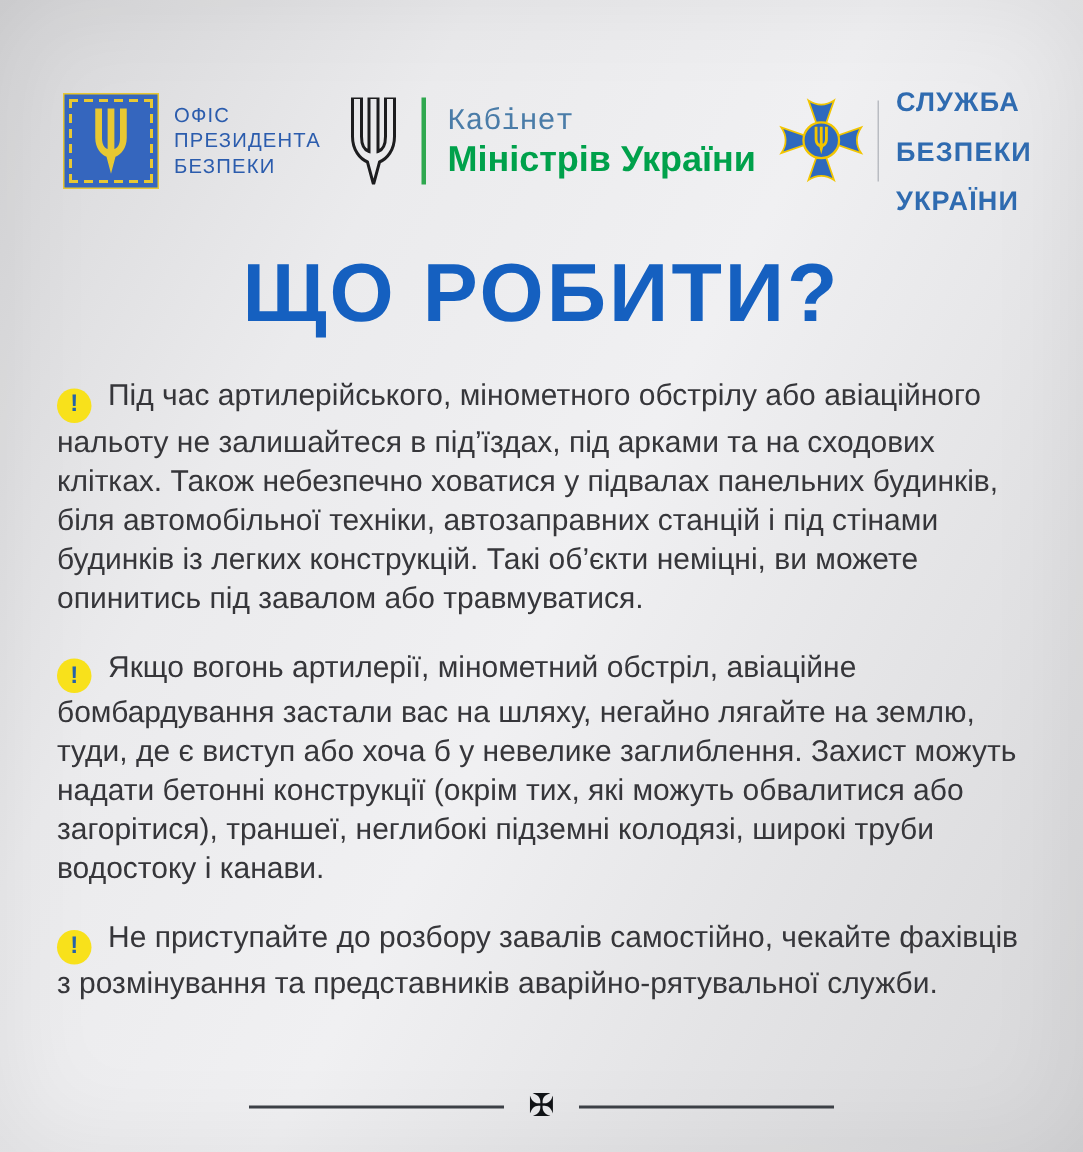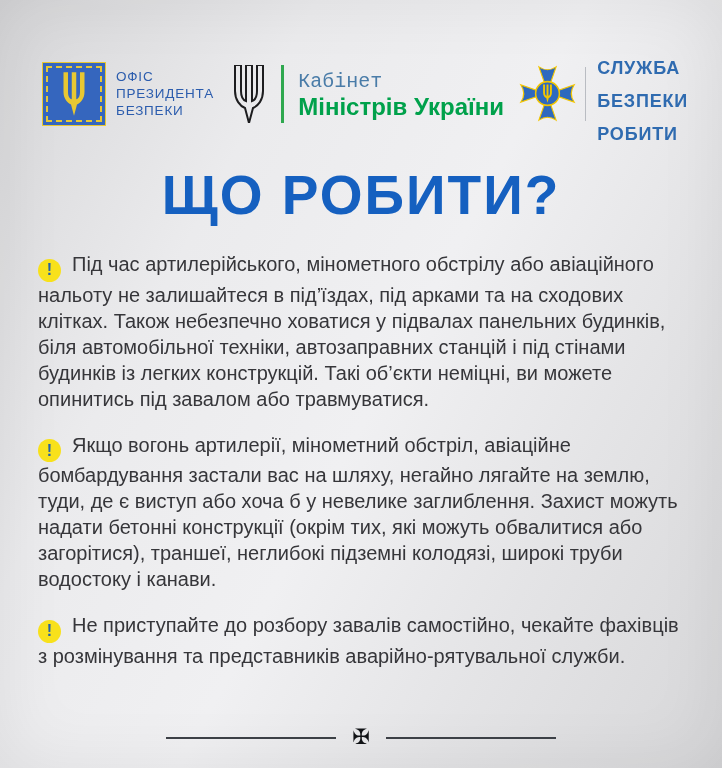--- a/index.html
+++ b/index.html
@@ -131,21 +131,21 @@
           <path d="M30 28 L21 2 Q30 8 39 2 Z" transform="rotate(180 30 30)"></path>
           <path d="M30 28 L21 2 Q30 8 39 2 Z" transform="rotate(270 30 30)"></path>
           <circle cx="30" cy="30" r="12.5" stroke-width="1.6"></circle>
         </g>
         <use href="#tryzub-path" transform="translate(23.4 20.6) scale(0.33)" fill="#F2C500"></use>
       </svg>
       <div class="sbu-sep"></div>
       <div class="logo-text sbu-text" style="margin-left:0">
         <span>СЛУЖБА</span>
         <span>БЕЗПЕКИ</span>
-        <span>РОБИТИ</span>
+        <span>УКРАЇНИ</span>
       </div>
     </div>
   </div>
 
   <div class="title">ЩО РОБИТИ?</div>
 
 
   <div class="content">
     <p class="item">
       <span class="warn-icon">!</span><span>Під час артилерійського, мінометного обстрілу або авіаційного нальоту не залишайтеся в під’їздах, під арками та на сходових клітках. Також небезпечно ховатися у підвалах панельних будинків, біля автомобільної техніки, автозаправних станцій і під стінами будинків із легких конструкцій. Такі об’єкти неміцні, ви можете опинитись під завалом або травмуватися.</span>

